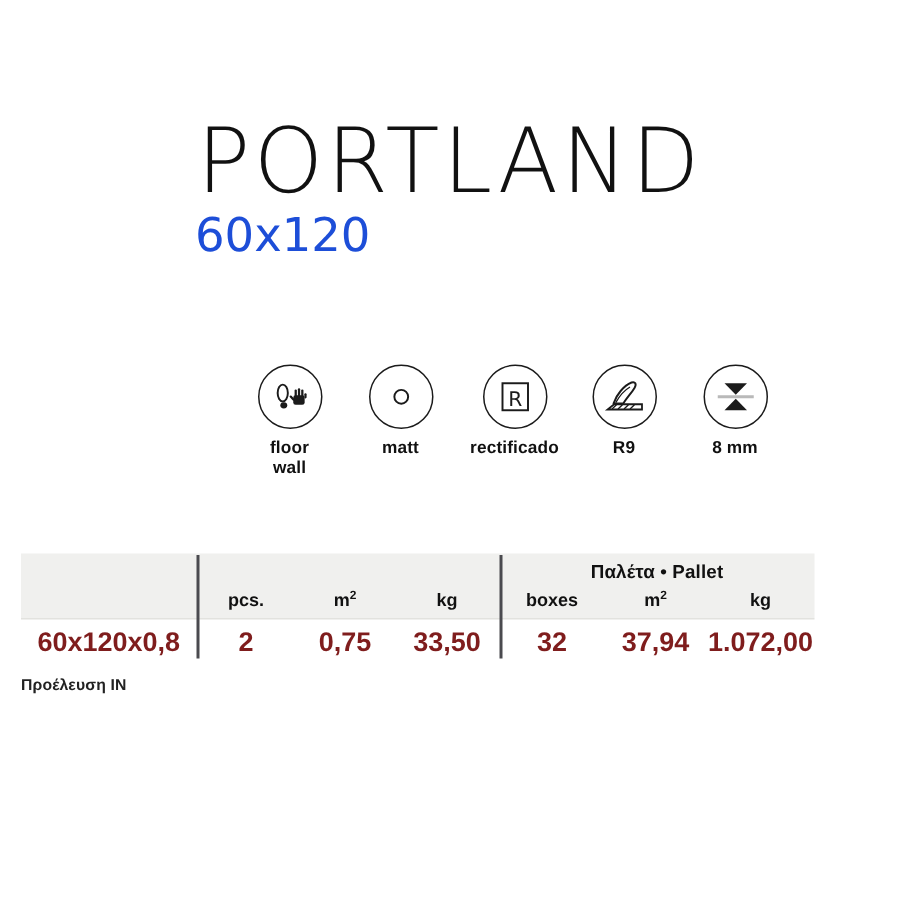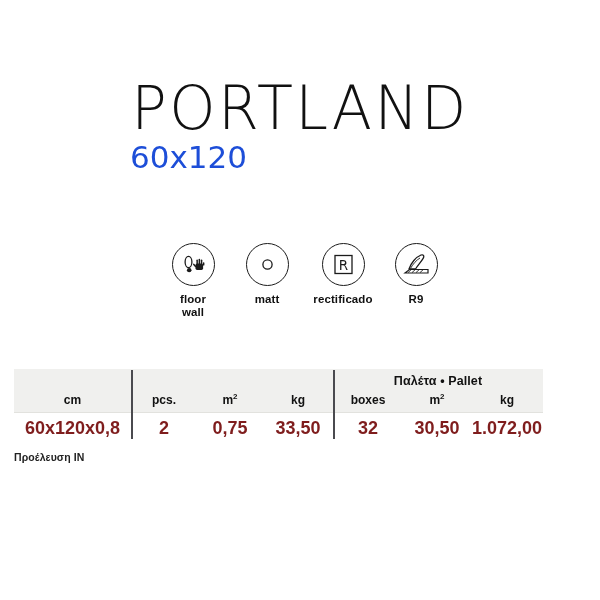--- a/index.html
+++ b/index.html
@@ -171,43 +171,54 @@
           <path d="M12 28.6 L15 25.8 M16 28.6 L19 25.8 M20 28.6 L23 25.8 M24 28.6 L27 25.8" stroke="#1b1b1b" stroke-width="0.9"></path>
           <path d="M13 25 C15 19 20 13 25 11 C27.5 10.2 28.6 12 27 14.6 C25 18 22 21 19.5 25 Z" fill="none" stroke="#1b1b1b" stroke-width="1.3" stroke-linejoin="round"></path>
           <path d="M14.5 24.4 C17 20 20.5 16 24 14" stroke="#1b1b1b" stroke-width="0.9" fill="none"></path>
         </svg>
       </div>
       <div class="icon-label">
         <span>R9</span>
       </div>
     </div>
 
+    <div class="icon-cell" style="left:490px;">
+      <div class="icon-circle">
+        <svg width="41" height="41" viewBox="0 0 41 41">
+          <polygon points="13,11.5 28,11.5 20.5,19.2" fill="#1b1b1b"></polygon>
+          <polygon points="13,29.5 28,29.5 20.5,21.8" fill="#1b1b1b"></polygon>
+          <rect x="8.5" y="19.5" width="24" height="2" fill="#b9b9b9"></rect>
+        </svg>
+      </div>
+      <div class="icon-label">
+        <span>8 mm</span>
+      </div>
+    </div>
 
   </div>
 
   <div class="table-wrap">
     <div class="thead"></div>
     <div class="hrule"></div>
     <div class="vdiv v1"></div>
     <div class="vdiv v2"></div>
 
     <div class="grp-title" style="left:319px;width:210px;">Παλέτα • Pallet</div>
 
-    <div class="col-head" style="left:0px;width:117px;">cm</div>
     <div class="col-head" style="left:117px;width:66px;">pcs.</div>
     <div class="col-head" style="left:183px;width:66px;"><span>m</span><sup>2</sup></div>
     <div class="col-head" style="left:249px;width:70px;">kg</div>
     <div class="col-head" style="left:319px;width:70px;">boxes</div>
     <div class="col-head" style="left:389px;width:68px;"><span>m</span><sup>2</sup></div>
     <div class="col-head" style="left:457px;width:72px;">kg</div>
 
     <div class="cell" style="left:0px;width:117px;">60x120x0,8</div>
     <div class="cell" style="left:117px;width:66px;">2</div>
     <div class="cell" style="left:183px;width:66px;">0,75</div>
     <div class="cell" style="left:249px;width:70px;">33,50</div>
     <div class="cell" style="left:319px;width:70px;">32</div>
-    <div class="cell" style="left:389px;width:68px;">30,50</div>
+    <div class="cell" style="left:389px;width:68px;">37,94</div>
     <div class="cell" style="left:457px;width:72px;">1.072,00</div>
   </div>
 
   <div class="origin">Προέλευση IN</div>
 
 </div>
 
 </body></html>

